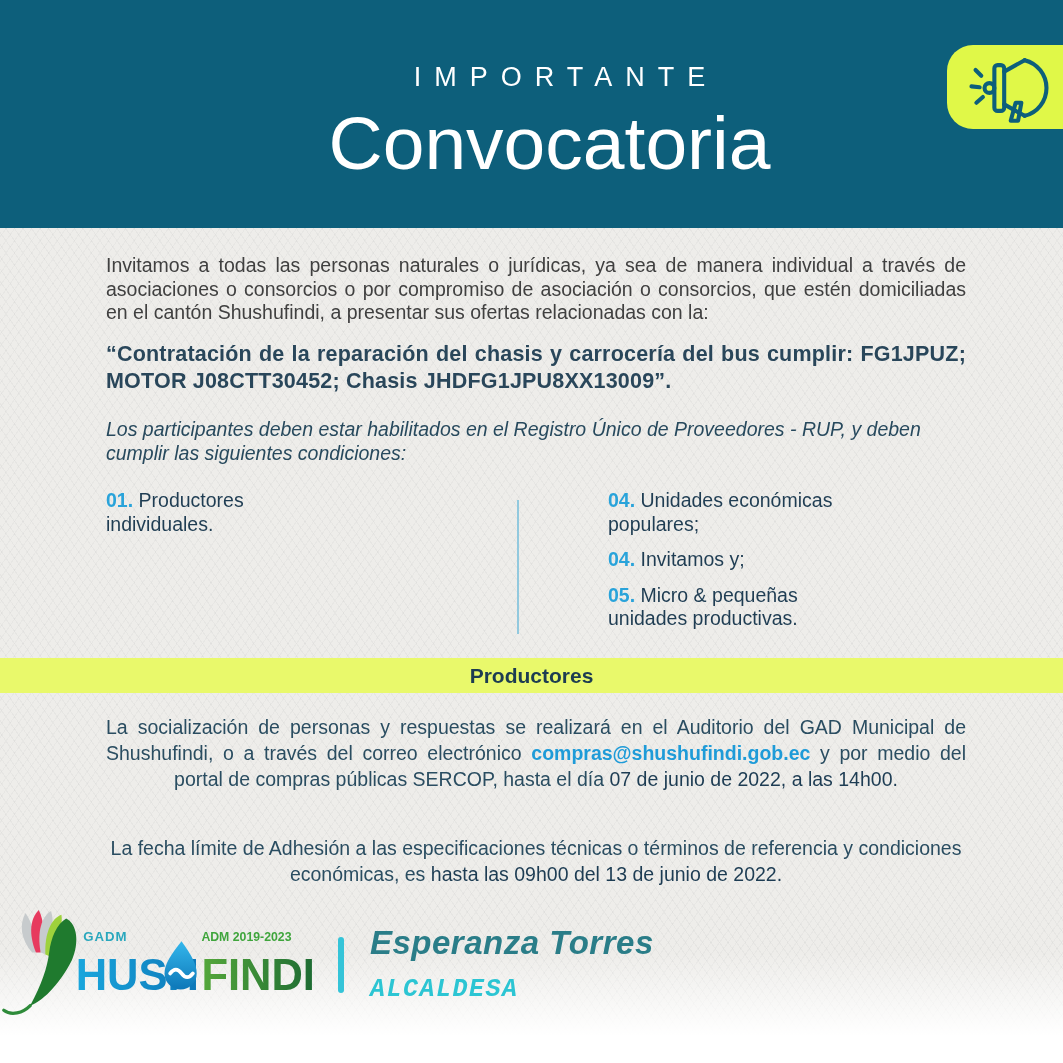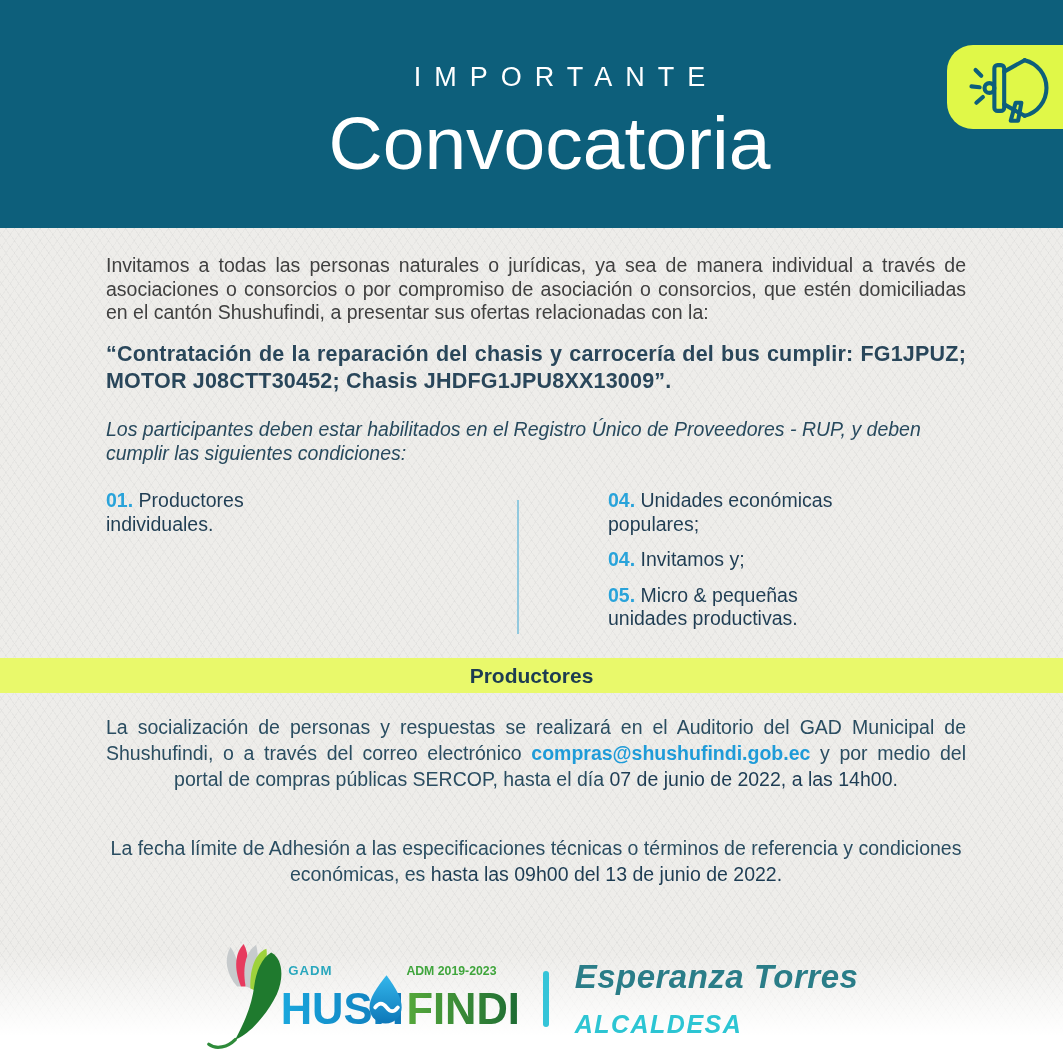--- a/index.html
+++ b/index.html
@@ -53,27 +53,27 @@
     position:absolute;left:0;right:0;top:658px;height:35px;background:#e9f96b;
     display:flex;align-items:center;justify-content:center;
   }
   .banner span{color:#1d3c51;font-size:21px;font-weight:800;}
   .p-sched1{top:714px;font-size:19.5px;line-height:26px;color:#2a4d61;text-align:justify;text-align-last:center;}
   .p-sched1 .email{color:#1e9bd8;font-weight:800;}
   .p-sched1 strong,.p-sched2 strong{color:#1d3c53;font-weight:400;}
   .p-sched2{top:835px;font-size:19.5px;line-height:26px;color:#2a4d61;text-align:center;}
   
   .footer{
-    position:absolute;left:0;right:0;top:941px;height:115px;
-    display:flex;align-items:center;justify-content:center;gap:26px;
+    position:absolute;left:0;right:0;top:907px;height:115px;
+    display:flex;align-items:center;justify-content:flex-start;gap:26px;
   }
   .vbar{width:6px;height:56px;background:#35c4d8;border-radius:3px;}
   .who{display:flex;flex-direction:column;line-height:1.05;}
   .who .name{color:#2a7d88;font-size:33px;font-weight:800;font-style:italic;letter-spacing:.5px;}
-  .who .role{color:#2cc5d3;font-size:25px;font-weight:800;font-style:italic;letter-spacing:1.5px;margin-top:16px;}
+  .who .role{color:#2cc5d3;font-size:25px;font-weight:800;font-style:italic;letter-spacing:1.5px;margin-top:16px;font-family:Liberation Mono, monospace;}
 </style>
 </head>
 <body>
 
 <div class="poster">
 
   <div class="paper"></div>
 
   <div class="header">
     <div class="kicker">IMPORTANTE</div>

